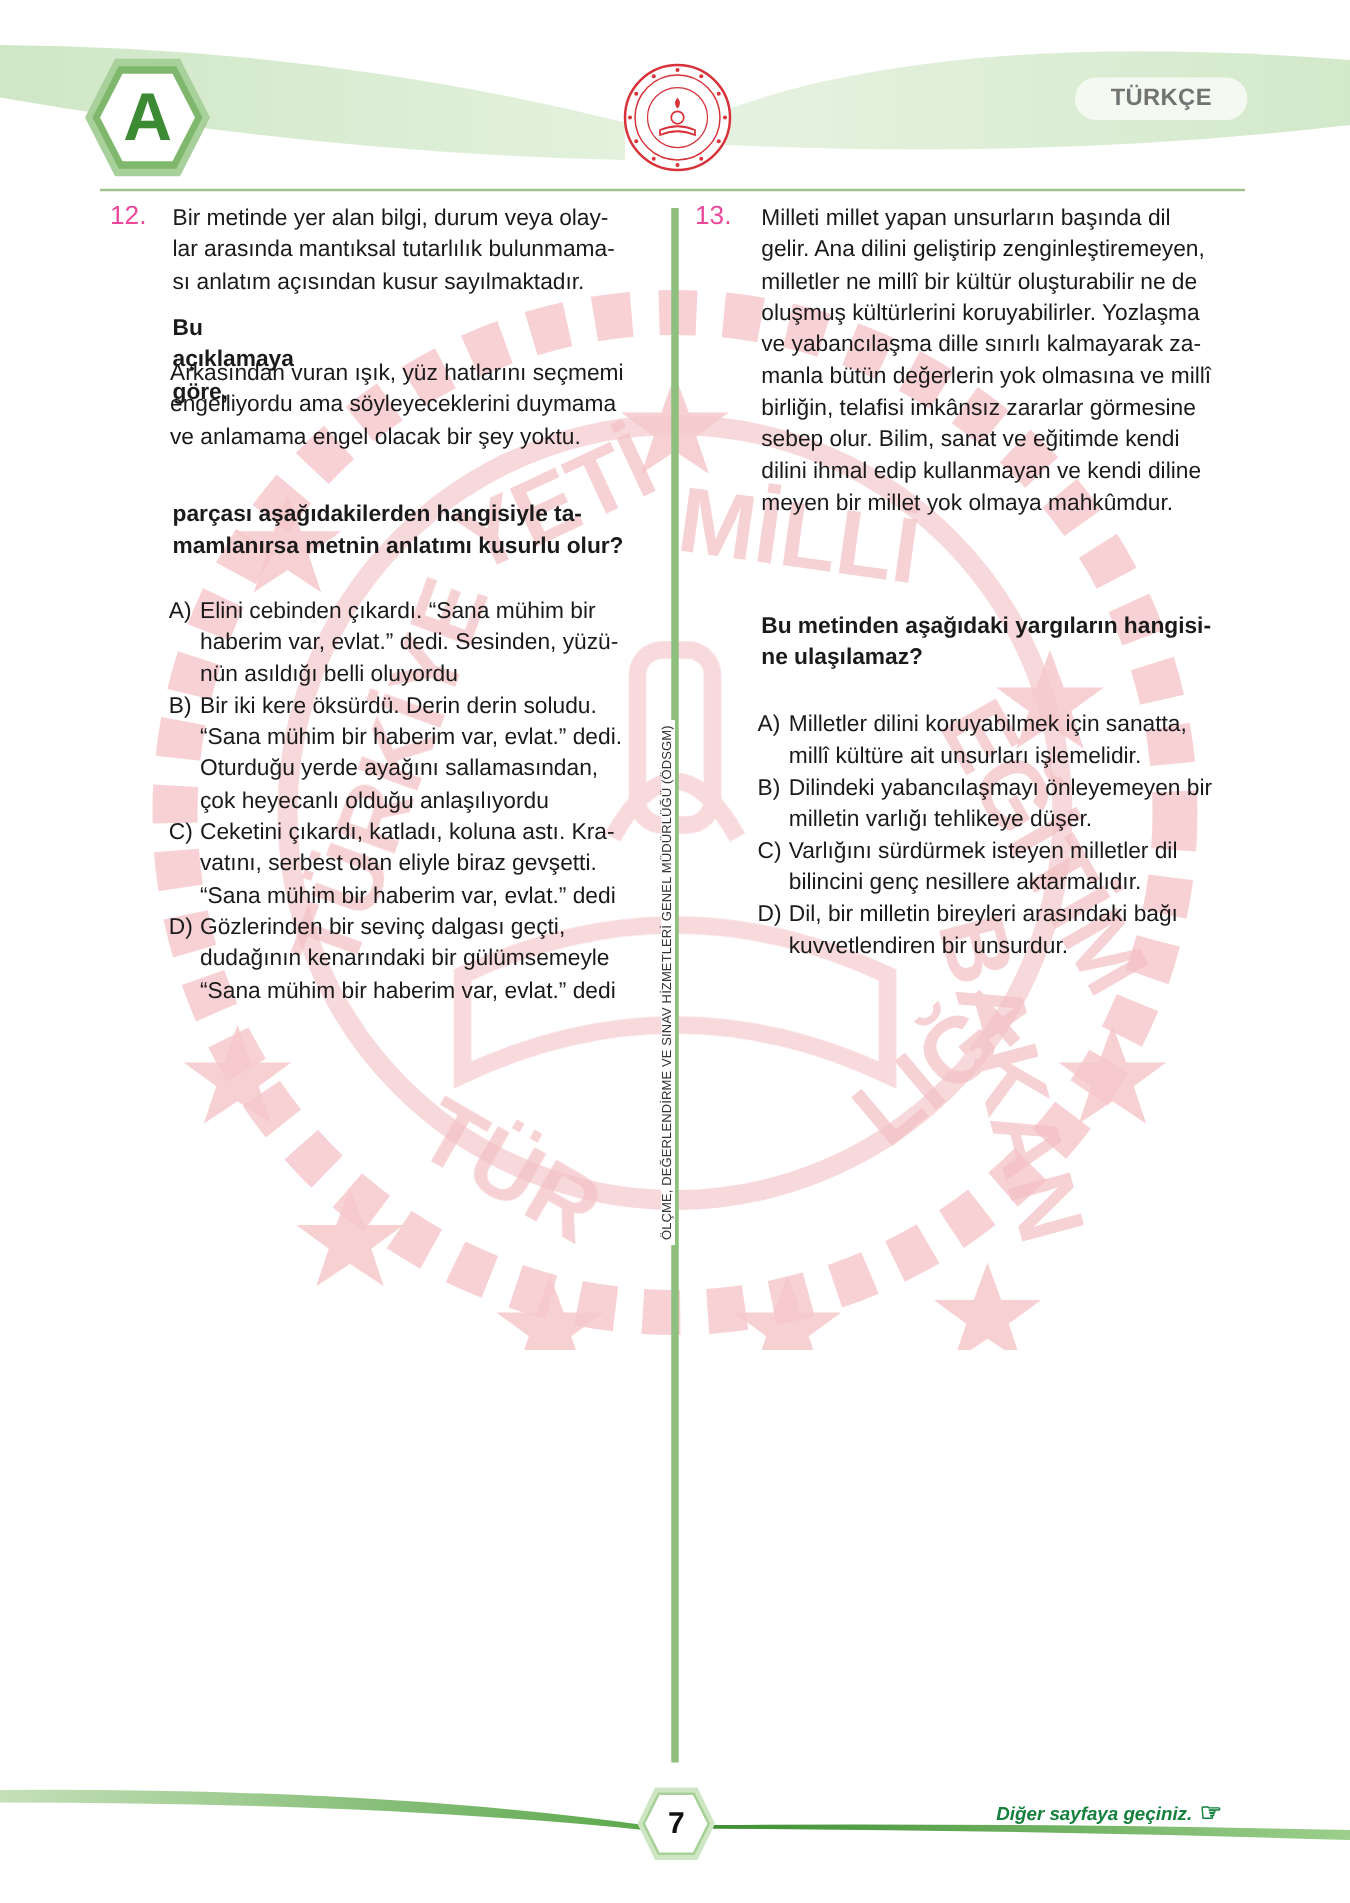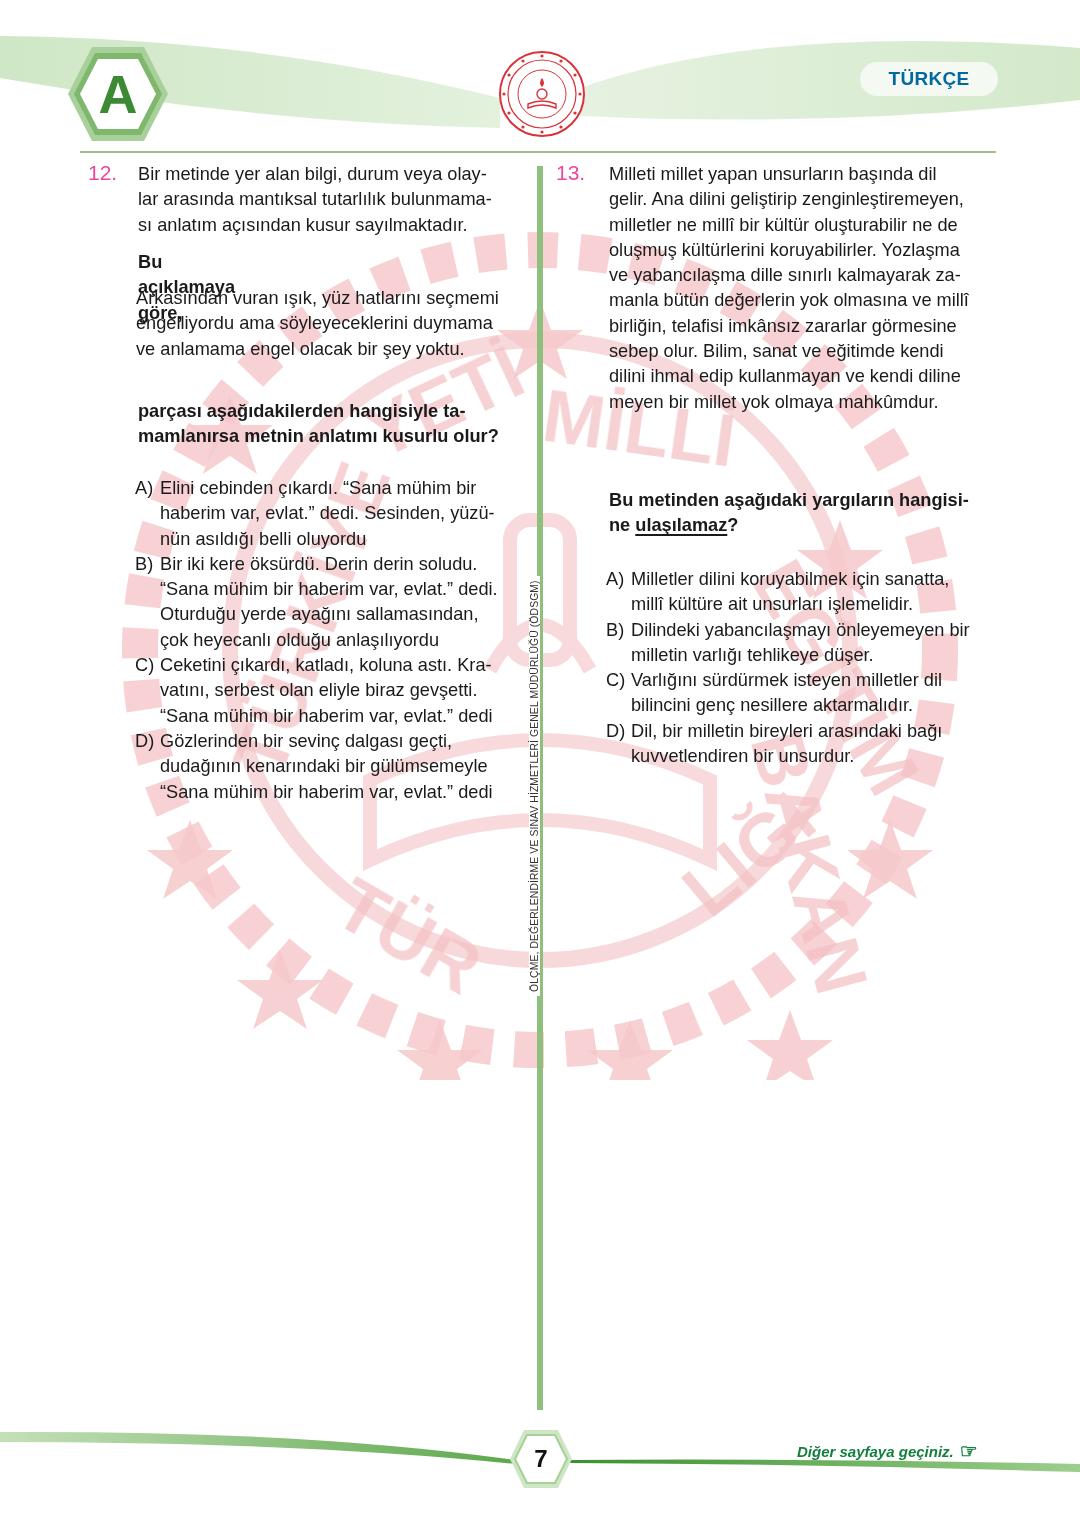--- a/index.html
+++ b/index.html
@@ -7,34 +7,34 @@
   body { position: relative; font-family: "Liberation Sans", sans-serif; color: #1a1a1a; }
 
   
   .watermark { position: absolute; left: 110px; top: 220px; width: 860px; height: 860px; pointer-events: none; z-index: 0; }
 
   
   .header-band { position: absolute; left: 0; top: 28px; width: 1080px; height: 130px; z-index: 1; }
   .hex-a { position: absolute; left: 66px; top: 44px; width: 104px; height: 100px; z-index: 3; }
   .hex-a .letter { position: absolute; left: 0; top: 0; width: 104px; height: 100px; display: flex; align-items: center; justify-content: center; font-weight: 700; font-size: 54px; color: #3c8a34; font-family: "Liberation Sans", sans-serif; }
   .logo { position: absolute; left: 498px; top: 50px; width: 88px; height: 88px; z-index: 3; }
-  .subject-pill { position: absolute; left: 860px; top: 62px; width: 138px; height: 34px; border-radius: 17px; background: #f4f9f2; display: flex; align-items: center; justify-content: center; font-weight: 700; font-size: 19px; color: #0369a1; z-index: 3; letter-spacing: 0.3px; }
+  .subject-pill { position: absolute; left: 860px; top: 62px; width: 138px; height: 34px; border-radius: 17px; background: #f4f9f2; display: flex; align-items: center; justify-content: center; font-weight: 700; font-size: 19px; color: #737373; z-index: 3; letter-spacing: 0.3px; }
   .header-rule { position: absolute; left: 80px; top: 151px; width: 916px; height: 2px; background: #9fc28f; z-index: 2; }
 
   
   .col-divider { position: absolute; left: 537px; top: 166px; width: 6px; height: 1244px; background: #8fbf7d; z-index: 2; }
   .side-text { position: absolute; left: 529px; top: 996px; transform-origin: left top; transform: rotate(-90deg); white-space: nowrap; font-size: 10.4px; color: #333; background: #fff; padding: 0 4px; z-index: 3; letter-spacing: 0.1px; }
 
   
   .q { position: absolute; z-index: 4; font-size: 18.2px; line-height: 25.3px; }
   .q-num { position: absolute; font-weight: 400; font-size: 21px; color: #ec4899; }
   .q-text { position: absolute; }
   .line { display: block; white-space: nowrap; }
   .bold { font-weight: 700; }
-  .u { text-decoration: underline; text-decoration-thickness: 2px; text-underline-offset: 3px; margin-top: 36px; }
+  .u { text-decoration-thickness: 2px; text-underline-offset: 3px; margin-top: 36px; }
   .opt { position: relative; padding-left: 25px; }
   .opt .letter { position: absolute; left: 0; top: 0; }
 
   
   .footer { position: absolute; left: 0; top: 1420px; width: 1080px; height: 80px; z-index: 2; }
   .page-hex { position: absolute; left: 508px; top: 1428px; width: 66px; height: 62px; z-index: 3; }
   .page-num { position: absolute; left: 508px; top: 1428px; width: 66px; height: 62px; display: flex; align-items: center; justify-content: center; font-weight: 700; font-size: 24px; color: #111; z-index: 4; }
   .next-page { position: absolute; left: 797px; top: 1441px; font-weight: 700; font-style: italic; font-size: 15px; color: #15803d; z-index: 4; display: flex; align-items: center; gap: 6px; }
   .hand { font-style: normal; font-size: 20px; line-height: 1; }
 </style>

